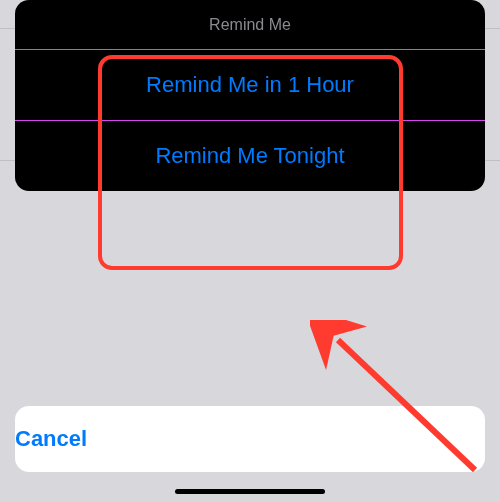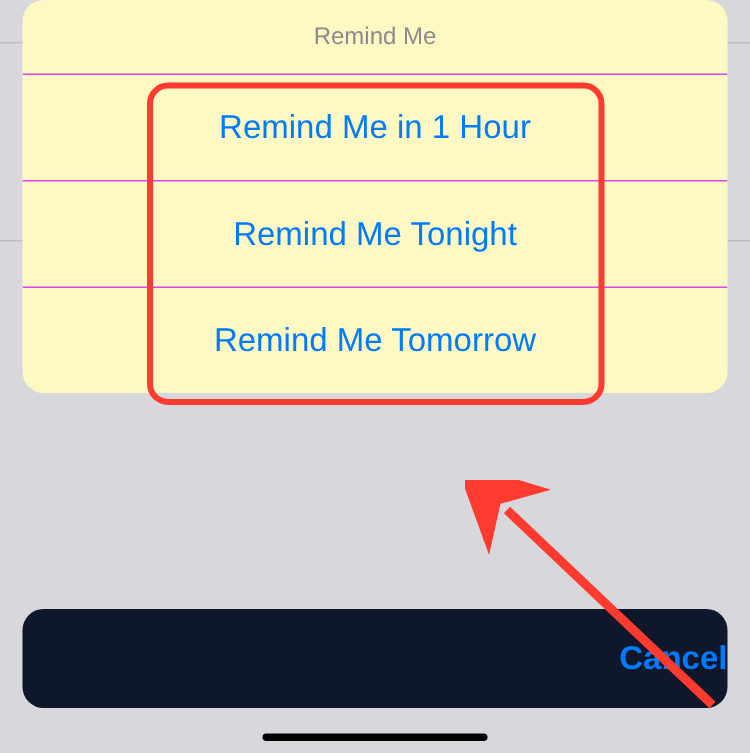--- a/index.html
+++ b/index.html
@@ -22,21 +22,21 @@
       height: 1px;
       background: #c0c0c4;
     }
     .bl1 { top: 28px; }
     .bl2 { top: 160px; }
     .action-sheet {
       position: absolute;
       top: 0;
       left: 15px;
       right: 15px;
-      background: #fef9c3;
+      background: #000000;
       border-radius: 14px;
       overflow: hidden;
     }
     .sheet-title {
       text-align: center;
       padding: 16px 0 15px;
       color: #8a8a8f;
       font-size: 16px;
       font-weight: 500;
     }
@@ -47,23 +47,23 @@
       font-size: 22px;
       font-weight: 400;
       border-top: 1px solid #d946ef;
       cursor: pointer;
     }
     .cancel-button {
       position: absolute;
       left: 15px;
       right: 15px;
       bottom: 30px;
-      background: #0f172a;
+      background: #ffffff;
       border-radius: 14px;
-      text-align: right;
+      text-align: left;
       padding: 20px 0;
       color: #007aff;
       font-size: 22px;
       font-weight: 700;
       cursor: pointer;
     }
     .home-indicator {
       position: absolute;
       bottom: 8px;
       left: 50%;
@@ -87,21 +87,20 @@
 </head>
 <body>
 
 <div class="backdrop-line bl1"></div>
 <div class="backdrop-line bl2"></div>
 
 <div class="action-sheet">
   <div class="sheet-title">Remind Me</div>
   <div class="sheet-option">Remind Me in 1 Hour</div>
   <div class="sheet-option">Remind Me Tonight</div>
-  <div class="sheet-option">Remind Me Tomorrow</div>
 </div>
 
 <div class="cancel-button">Cancel</div>
 
 <div class="home-indicator"></div>
 
 <div class="highlight-box" style="top:55px; left:98px; width:305px; height:215px;"></div>
 
 <svg class="arrow-svg" style="left:310px; top:320px; width:180px; height:160px;" viewBox="0 0 180 160">
   <defs>

